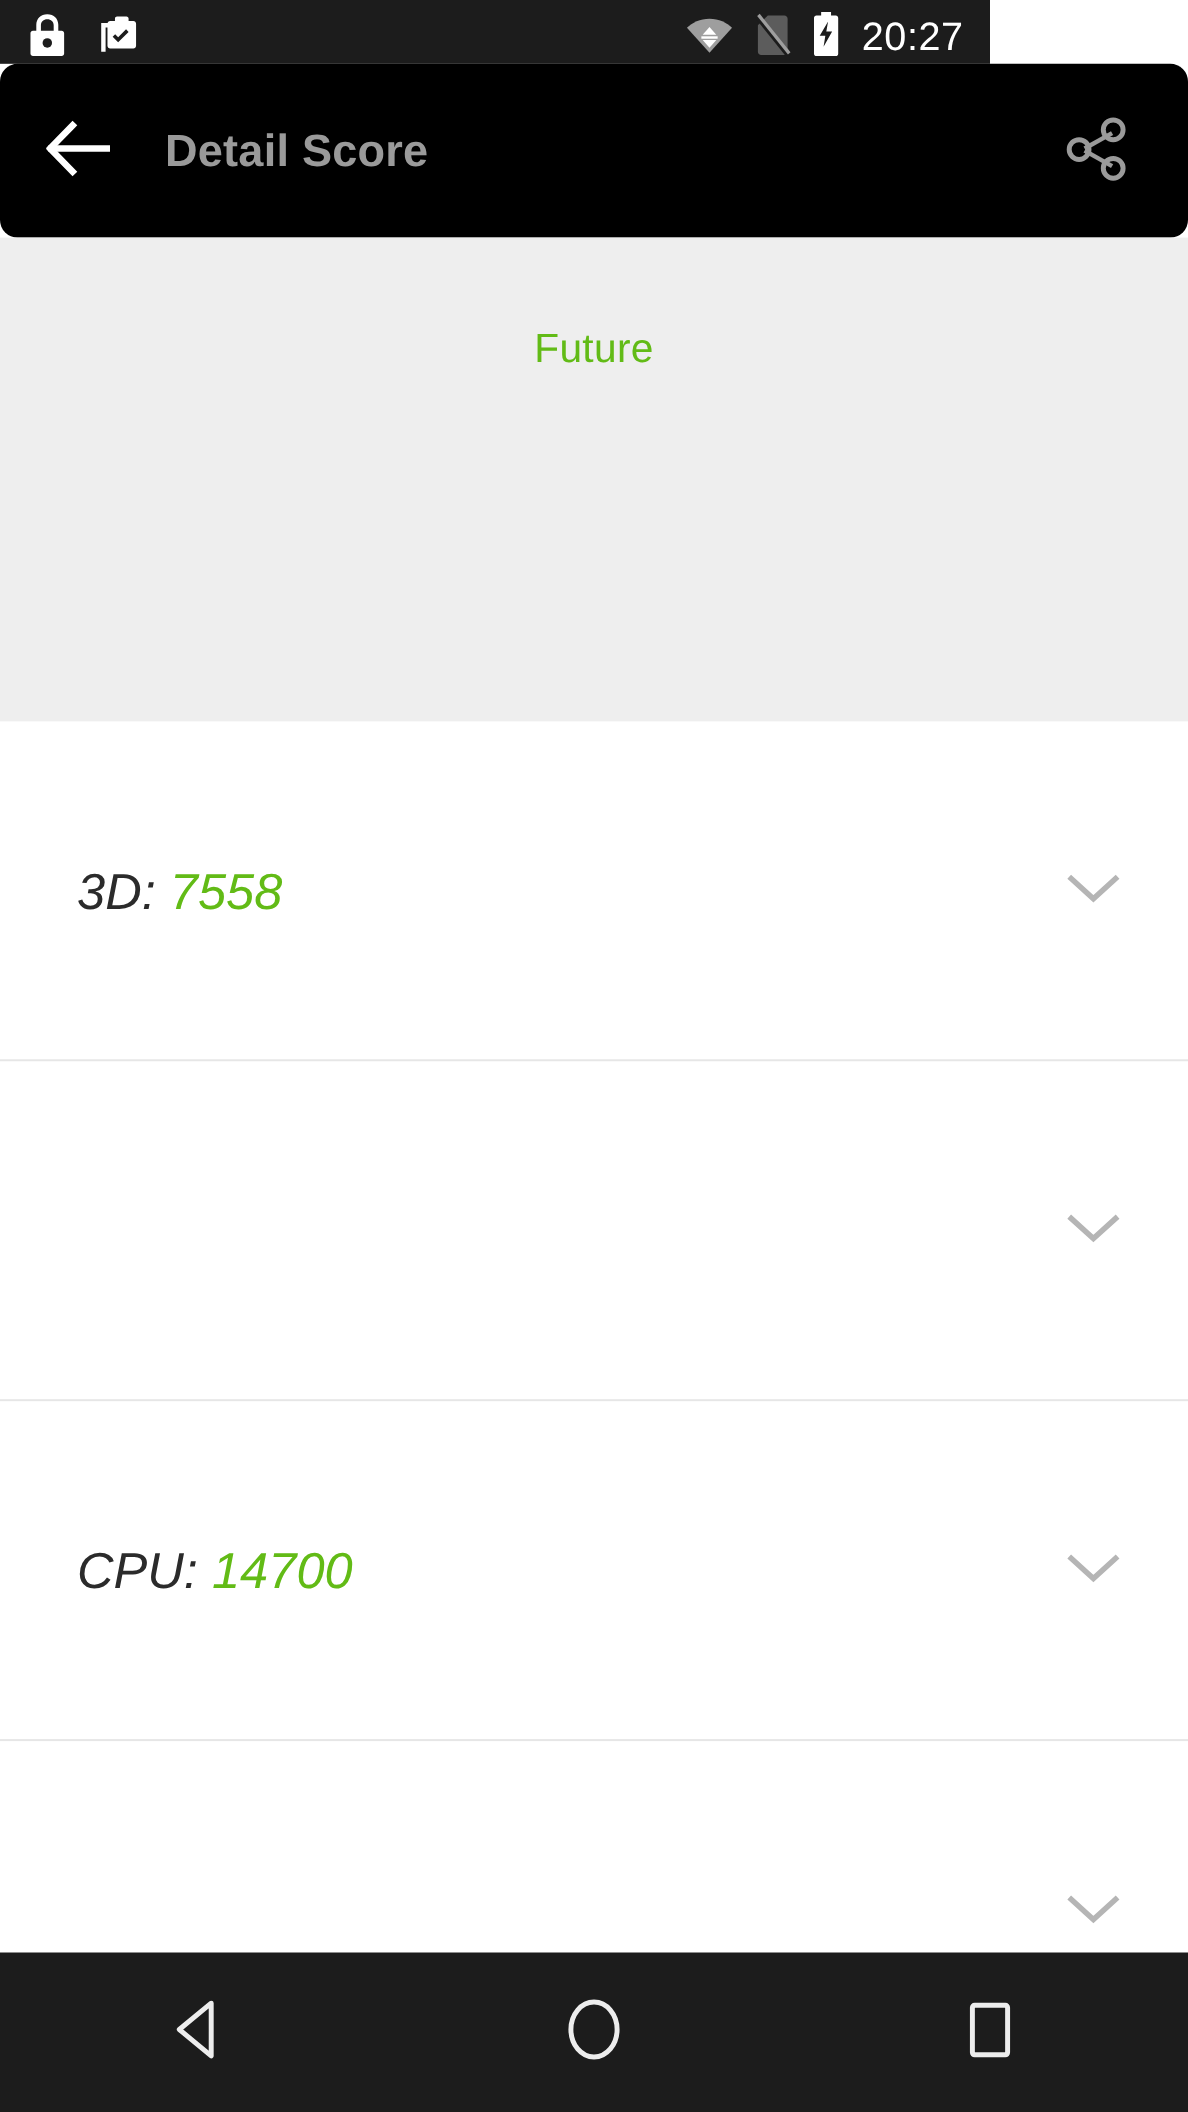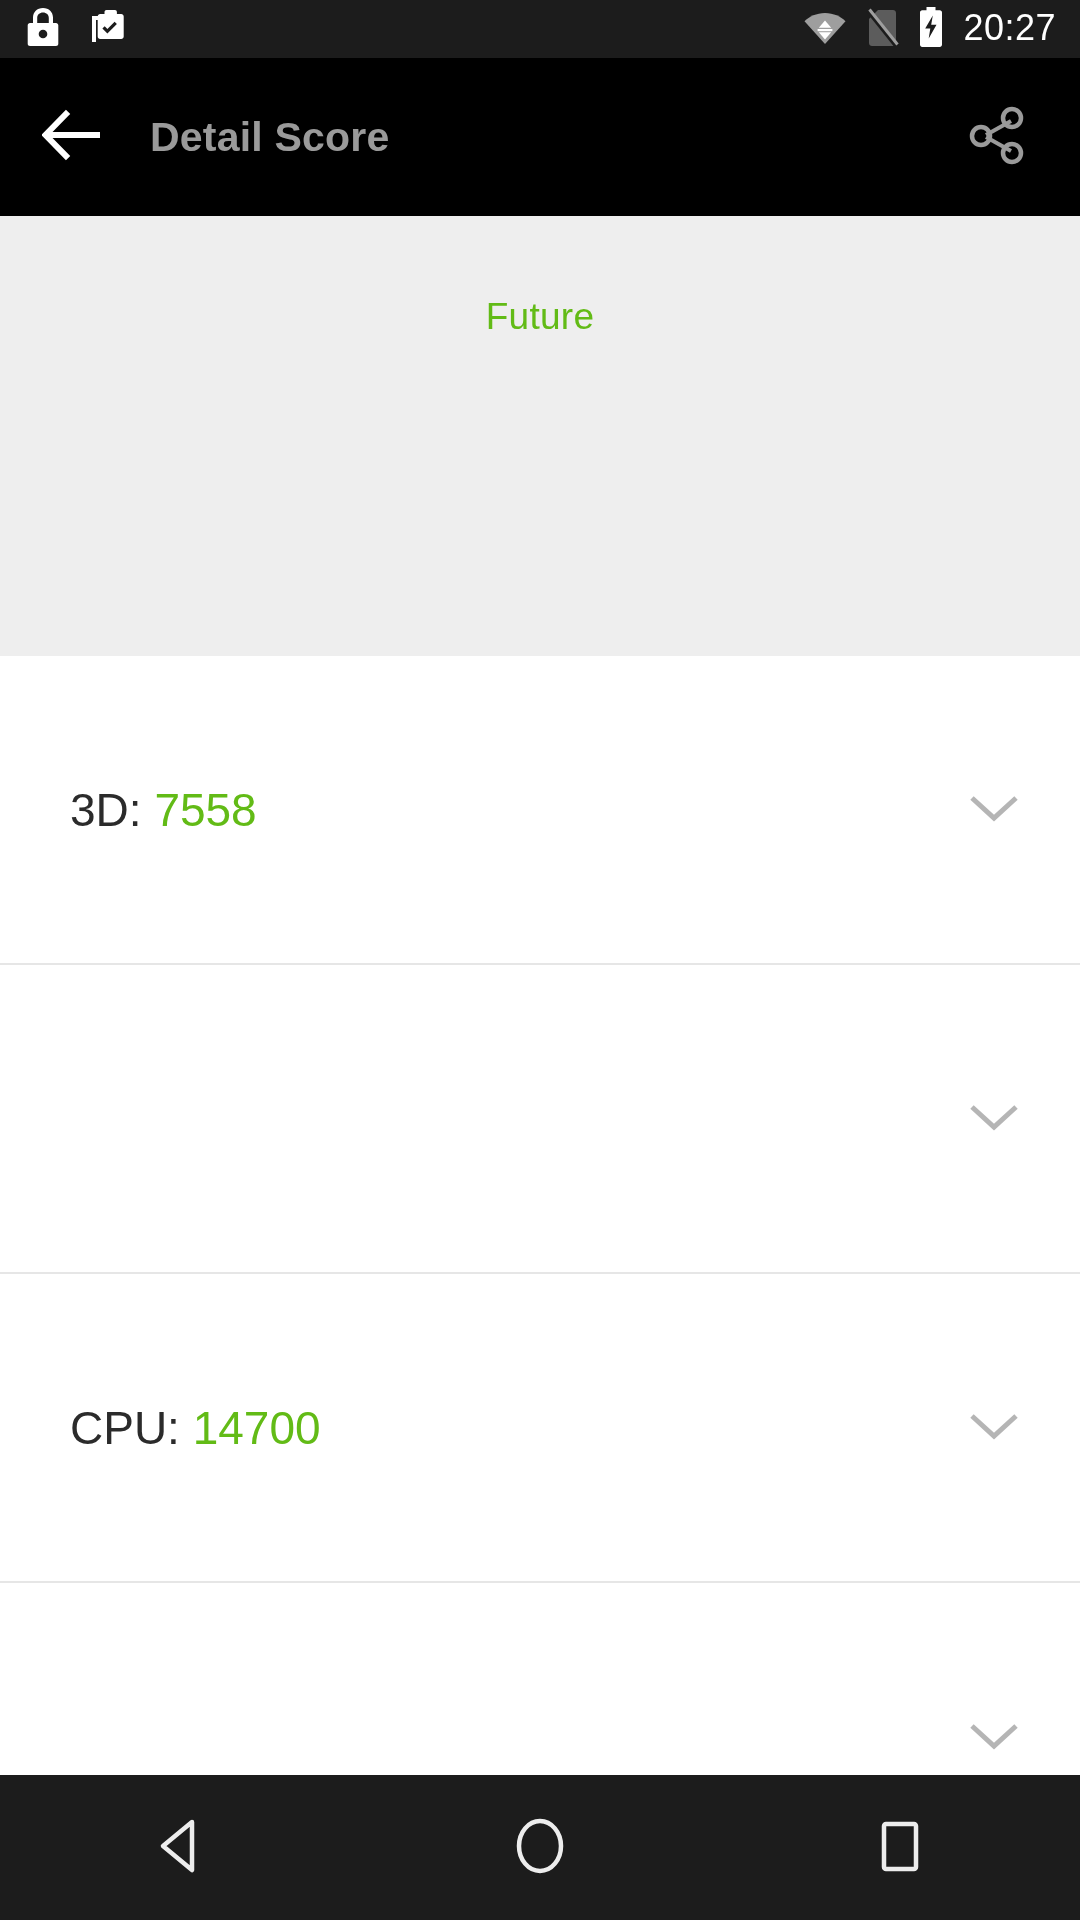--- a/index.html
+++ b/index.html
@@ -6,35 +6,35 @@
   html, body {
     width:1080px; height:1920px;
     background:#ffffff;
     font-family:"Liberation Sans", sans-serif;
     overflow:hidden;
   }
   #screen { position:relative; width:1080px; height:1920px; background:#ffffff; }
 
   
   .statusbar{
-    position:absolute; top:0; left:0; width:1080px; height:58px;
-    background:#1c1c1c; display:flex; align-items:center;
+    position:absolute; top:0; left:0; width:900px; height:58px;
+    background:#1c1c1c; display:flex; align-items:flex-end;
   }
   .sb-left{ display:flex; align-items:center; gap:26px; margin-left:26px; }
   .sb-right{ display:flex; align-items:center; gap:18px; margin-left:auto; margin-right:24px; }
   .sb-time{
     color:#ffffff; font-size:36px; letter-spacing:0.5px;
     font-family:"Liberation Sans", sans-serif; line-height:1;
     position:relative; top:-1px;
   }
 
   
   .appbar{
     position:absolute; top:58px; left:0; width:1080px; height:158px;
-    background:#000000; display:flex; align-items:center;
+    background:#000000; display:flex; align-items:center;border-radius:16px;
   }
   .back-btn{ width:66px; height:66px; margin-left:40px; display:flex; align-items:center; justify-content:center; }
   .appbar-title{
     color:#9a9a9a; font-size:41px; font-weight:bold;
     margin-left:44px; letter-spacing:0.2px;
   }
   .share-btn{ margin-left:auto; margin-right:48px; width:70px; height:70px; display:flex; align-items:center; justify-content:center; }
 
   
   .hero{
@@ -48,20 +48,21 @@
     color:#62bb16; font-size:186px; line-height:1; margin-top:46px;
     letter-spacing:-1px; font-weight:normal;
   }
 
   
   .list{ position:absolute; top:656px; left:0; width:1080px; }
   .row{
     position:relative; height:309px; background:#ffffff;
     display:flex; align-items:center; padding:0 0 0 70px;
     border-bottom:2px solid #e6e6e6;
+    font-style:italic;
   }
   .row:last-child{ border-bottom:none; }
   .row-text{ font-size:46px; line-height:1; white-space:nowrap; }
   .row-key{ color:#2b2b2b; }
   .row-val{ color:#62bb16; }
   .row-chev{
     position:absolute; right:56px; top:50%; transform:translateY(-50%);
     width:60px; height:36px; display:flex; align-items:center; justify-content:center;
   }
 

